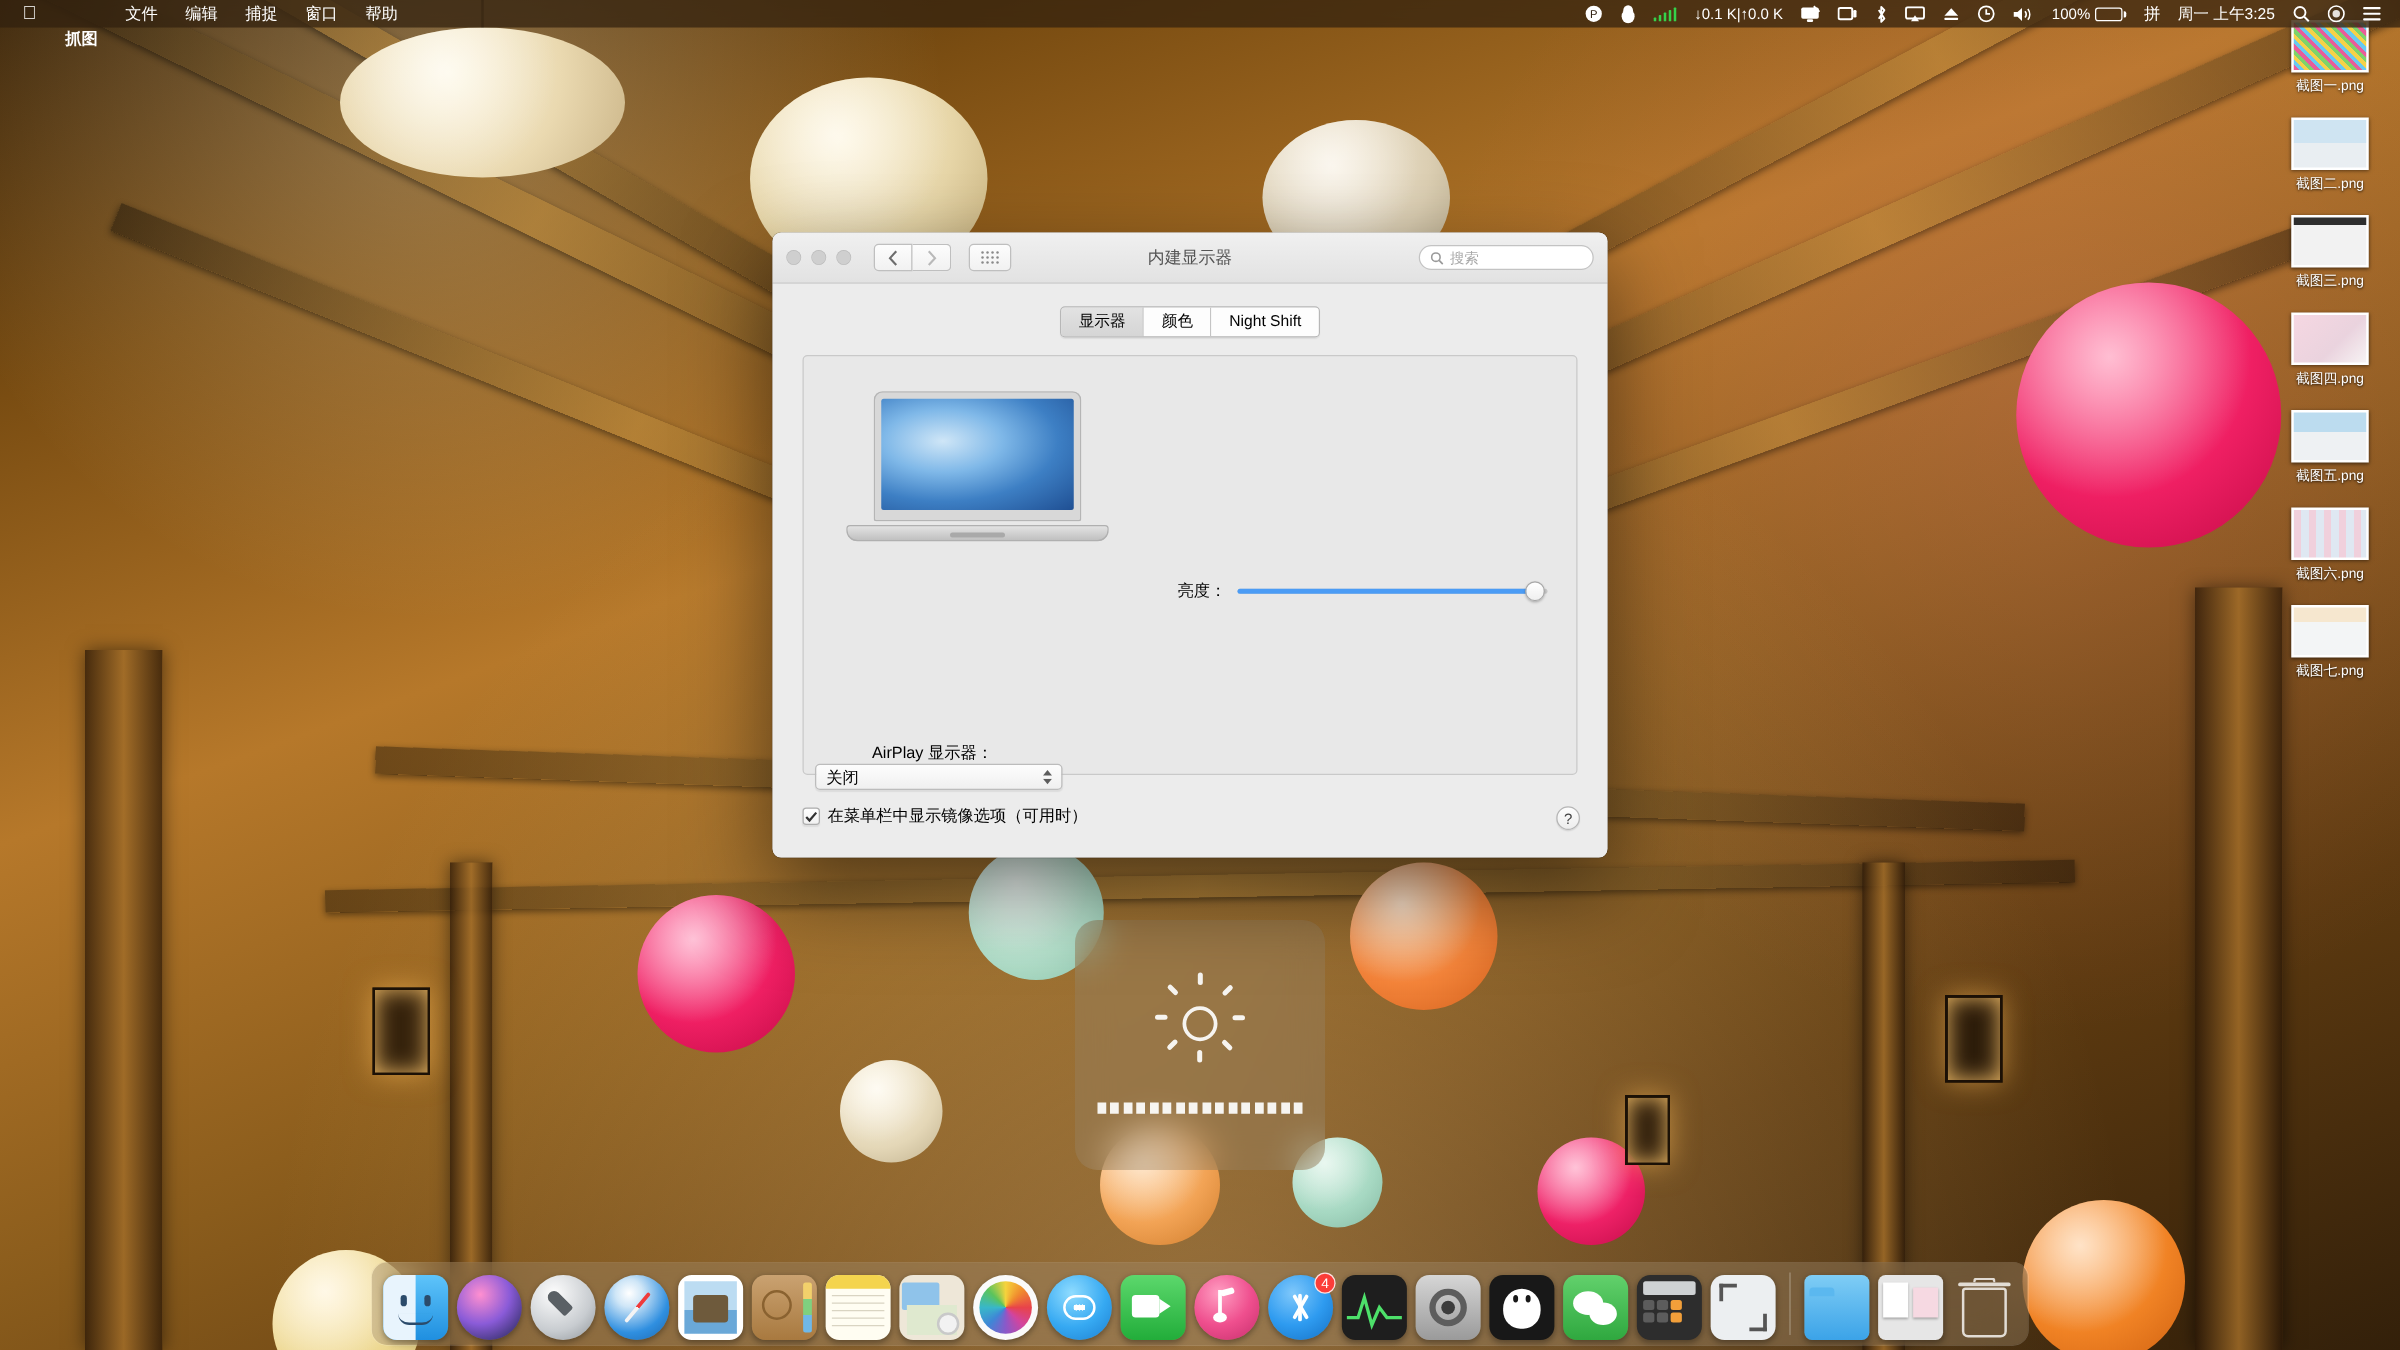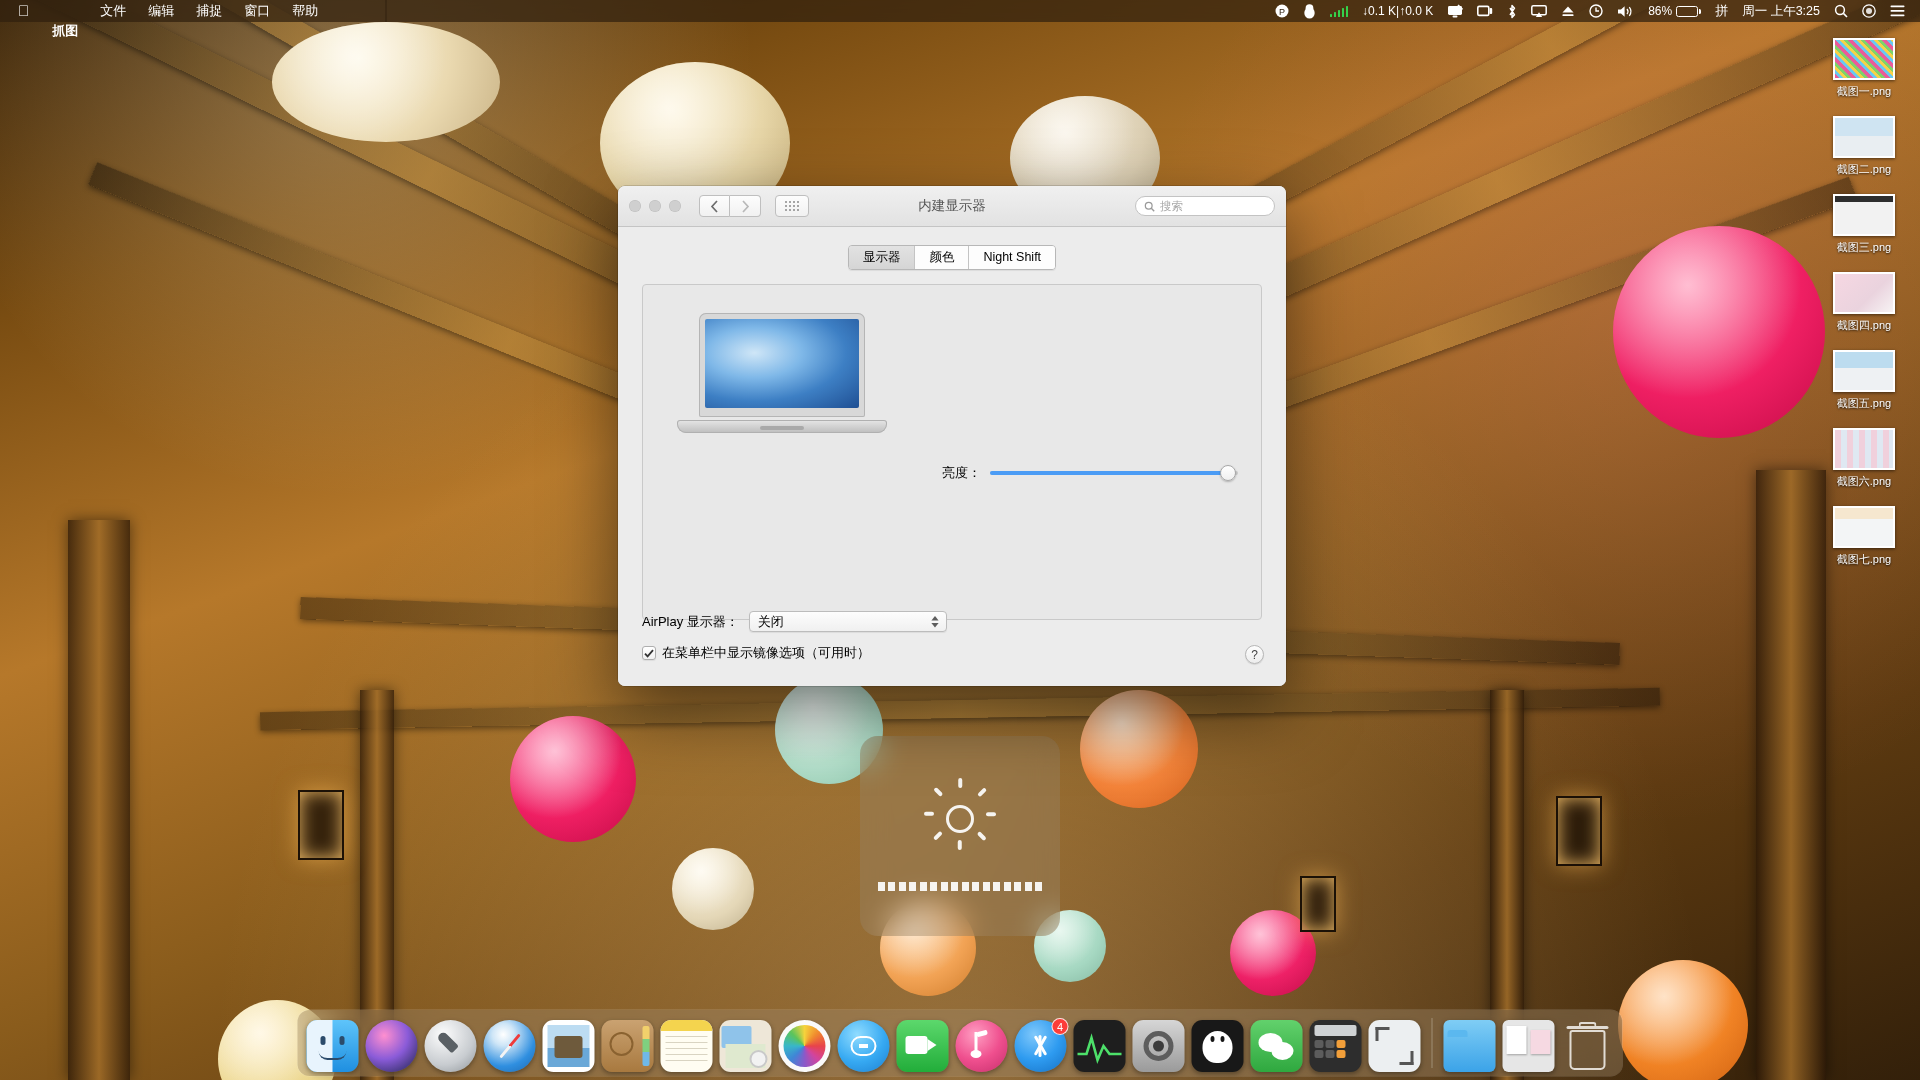--- a/index.html
+++ b/index.html
@@ -56,21 +56,21 @@
   .net-bars i:nth-child(1){height:3px} .net-bars i:nth-child(2){height:5px}
   .net-bars i:nth-child(3){height:7px} .net-bars i:nth-child(4){height:9px}
   .net-bars i:nth-child(5){height:11px}
   .battery { display:inline-flex; align-items:center; }
   .battery .body { width:22px; height:11px; border:1.3px solid #fff; border-radius:2.5px; padding:1.3px; }
   .battery .fill { height:100%; width:100%; background:#fff; border-radius:1px; }
   .battery .cap { width:2px; height:5px; background:#fff; border-radius:0 1.5px 1.5px 0; margin-left:1px; }
   svg.mbi { display:block; fill:#fff; }
 
   
-  #desk-files { position:absolute; top:38px; right:8px; width:96px; z-index:20; }
+  #desk-files { position:absolute; top:16px; right:8px; width:96px; z-index:20; }
   .dfile { width:96px; margin-bottom:18px; text-align:center; cursor:default; }
   .dfile .thumb {
     width:62px; height:42px; margin:0 auto; background:#fff; padding:2px;
     box-shadow: 0 1px 3px rgba(0,0,0,.55);
   }
   .dfile .thumb .inner { width:100%; height:100%; background-size: cover; }
   .dfile .cap {
     margin-top:5px; font-size:11px; color:#fff; text-shadow:0 1px 2px rgba(0,0,0,.9);
     line-height:13px; word-break:break-all;
   }
@@ -169,21 +169,21 @@
   #bright-row { position:absolute; left:272px; top:178px; width:340px; display:flex; align-items:center; }
   .slider { position:relative; margin-left:9px; width:248px; height:16px; display:flex; align-items:center; }
   .slider .track { position:absolute; left:0; right:0; height:4px; border-radius:2px; background:#c9c9c9; }
   .slider .fill { position:absolute; left:0; height:4px; border-radius:2px; background:#4b9cf5; width:96%; }
   .slider .knob {
     position:absolute; left:96%; transform:translateX(-50%); width:16px; height:16px;
     border-radius:50%; background: linear-gradient(180deg,#fff,#efefef);
     border:1px solid #a8a8a8; box-shadow:0 1px 2px rgba(0,0,0,.25);
   }
 
-  #airplay-row { position:absolute; left:24px; bottom:54px; display:flex; align-items:center; }
+  #airplay-row { position:absolute; left:24px; bottom:54px; display:flex; align-items:center;flex-direction:column; }
   #airplay-row .lbl { font-size:13px; }
   .popup {
     margin-left:10px; width:198px; height:21px; border-radius:4px;
     background: linear-gradient(180deg,#fdfdfd,#f0f0f0); border:1px solid #bcbcbc;
     display:flex; align-items:center; padding:0 8px; font-size:13px; position:relative;
     box-shadow:0 1px 1px rgba(0,0,0,.07);
   }
   .popup .arrows { position:absolute; right:7px; display:flex; flex-direction:column; gap:2px; }
   .popup .arrows svg { fill:#5d5d5d; }
   #mirror-row { position:absolute; left:24px; bottom:24px; display:flex; align-items:center; gap:6px; font-size:13px; }
@@ -385,21 +385,21 @@
           <path d="M7 3.4 V7 H10" fill="none" stroke="#fff" stroke-width="1.4"></path>
         </svg>
     </div>
     <div class="mb-status">
       <svg class="mbi" width="17" height="13" viewBox="0 0 17 13">
           <path d="M1 4.6 H4 L7.6 1.3 V11.7 L4 8.4 H1 Z"></path>
           <path d="M10 4 a4 4 0 0 1 0 5" fill="none" stroke="#fff" stroke-width="1.3"></path>
           <path d="M12.3 2.2 a7 7 0 0 1 0 8.6" fill="none" stroke="#fff" stroke-width="1.3"></path>
         </svg>
     </div>
-    <div class="mb-status" style="font-size:12px;padding-right:4px;">86%</div>
+    <div class="mb-status" style="font-size:12px;padding-right:4px;">100%</div>
     <div class="mb-status" style="padding-left:0;">
       <span class="battery">
           <span class="body"><span class="fill"></span></span>
           <span class="cap"></span>
         </span>
     </div>
     <div class="mb-status">拼</div>
     <div class="mb-status" style="font-size:12.5px;">周一 上午3:25</div>
     <div class="mb-status">
       <svg class="mbi" width="14" height="14" viewBox="0 0 14 14">

